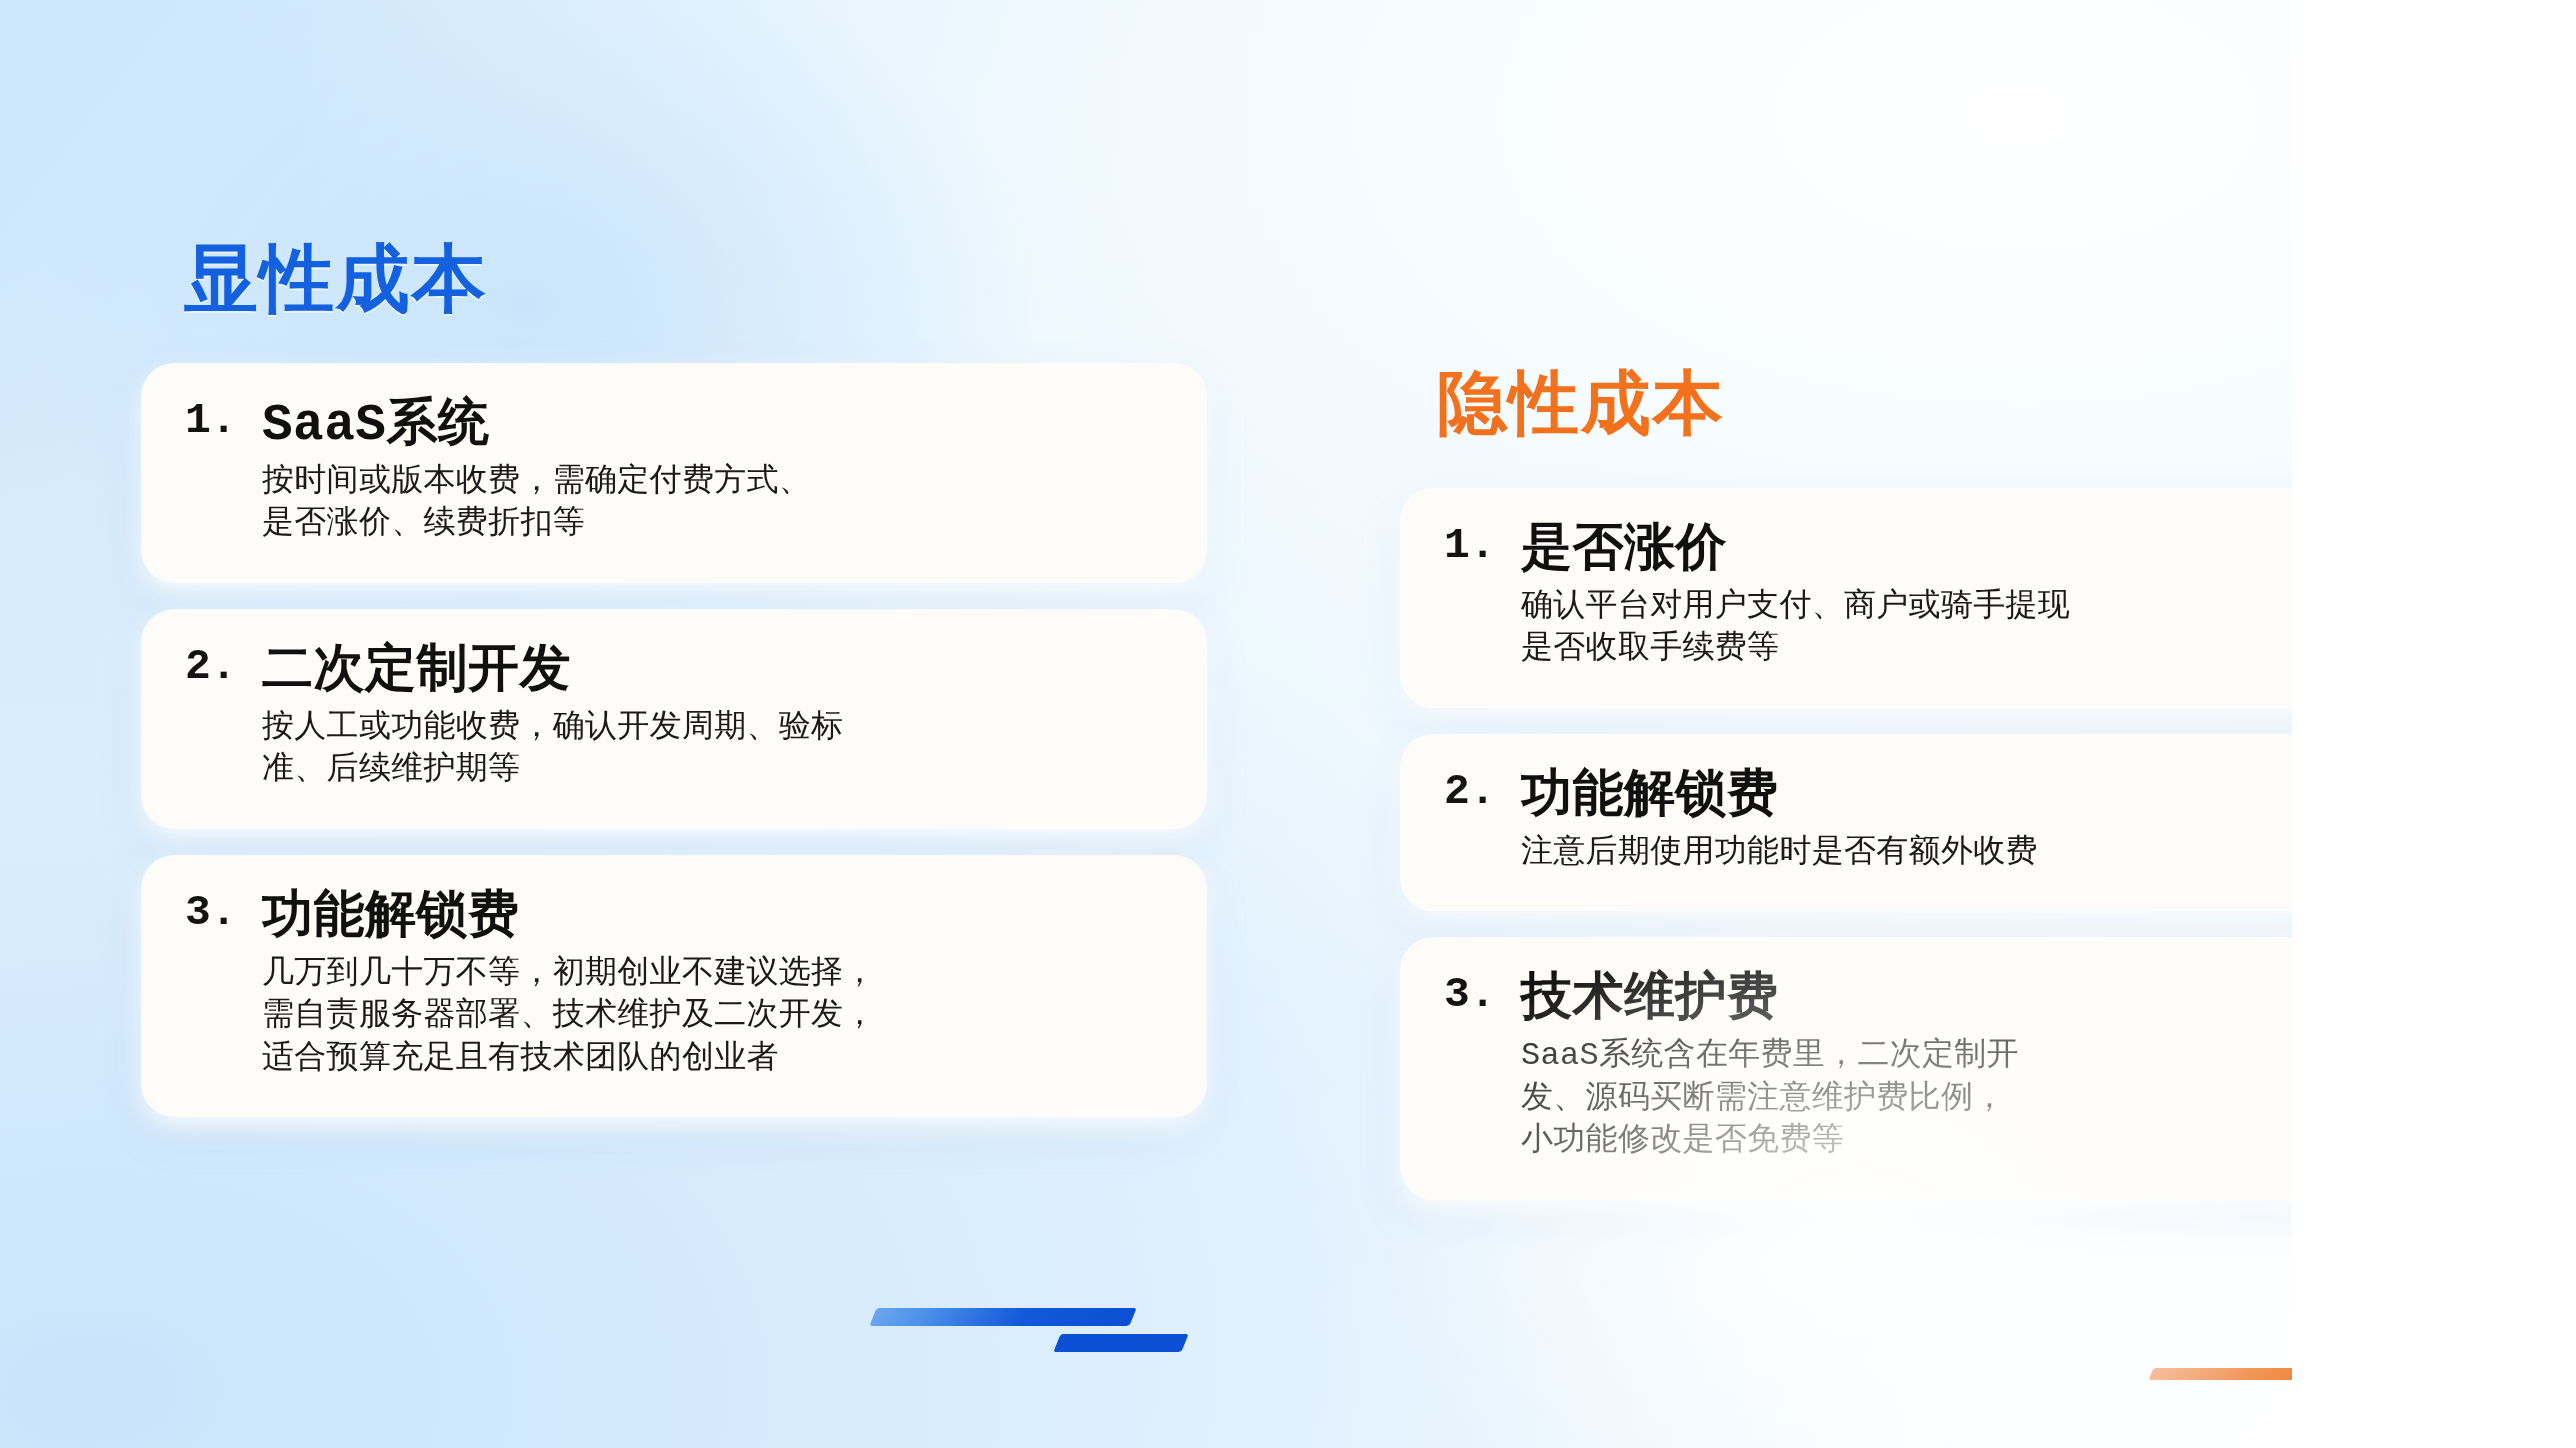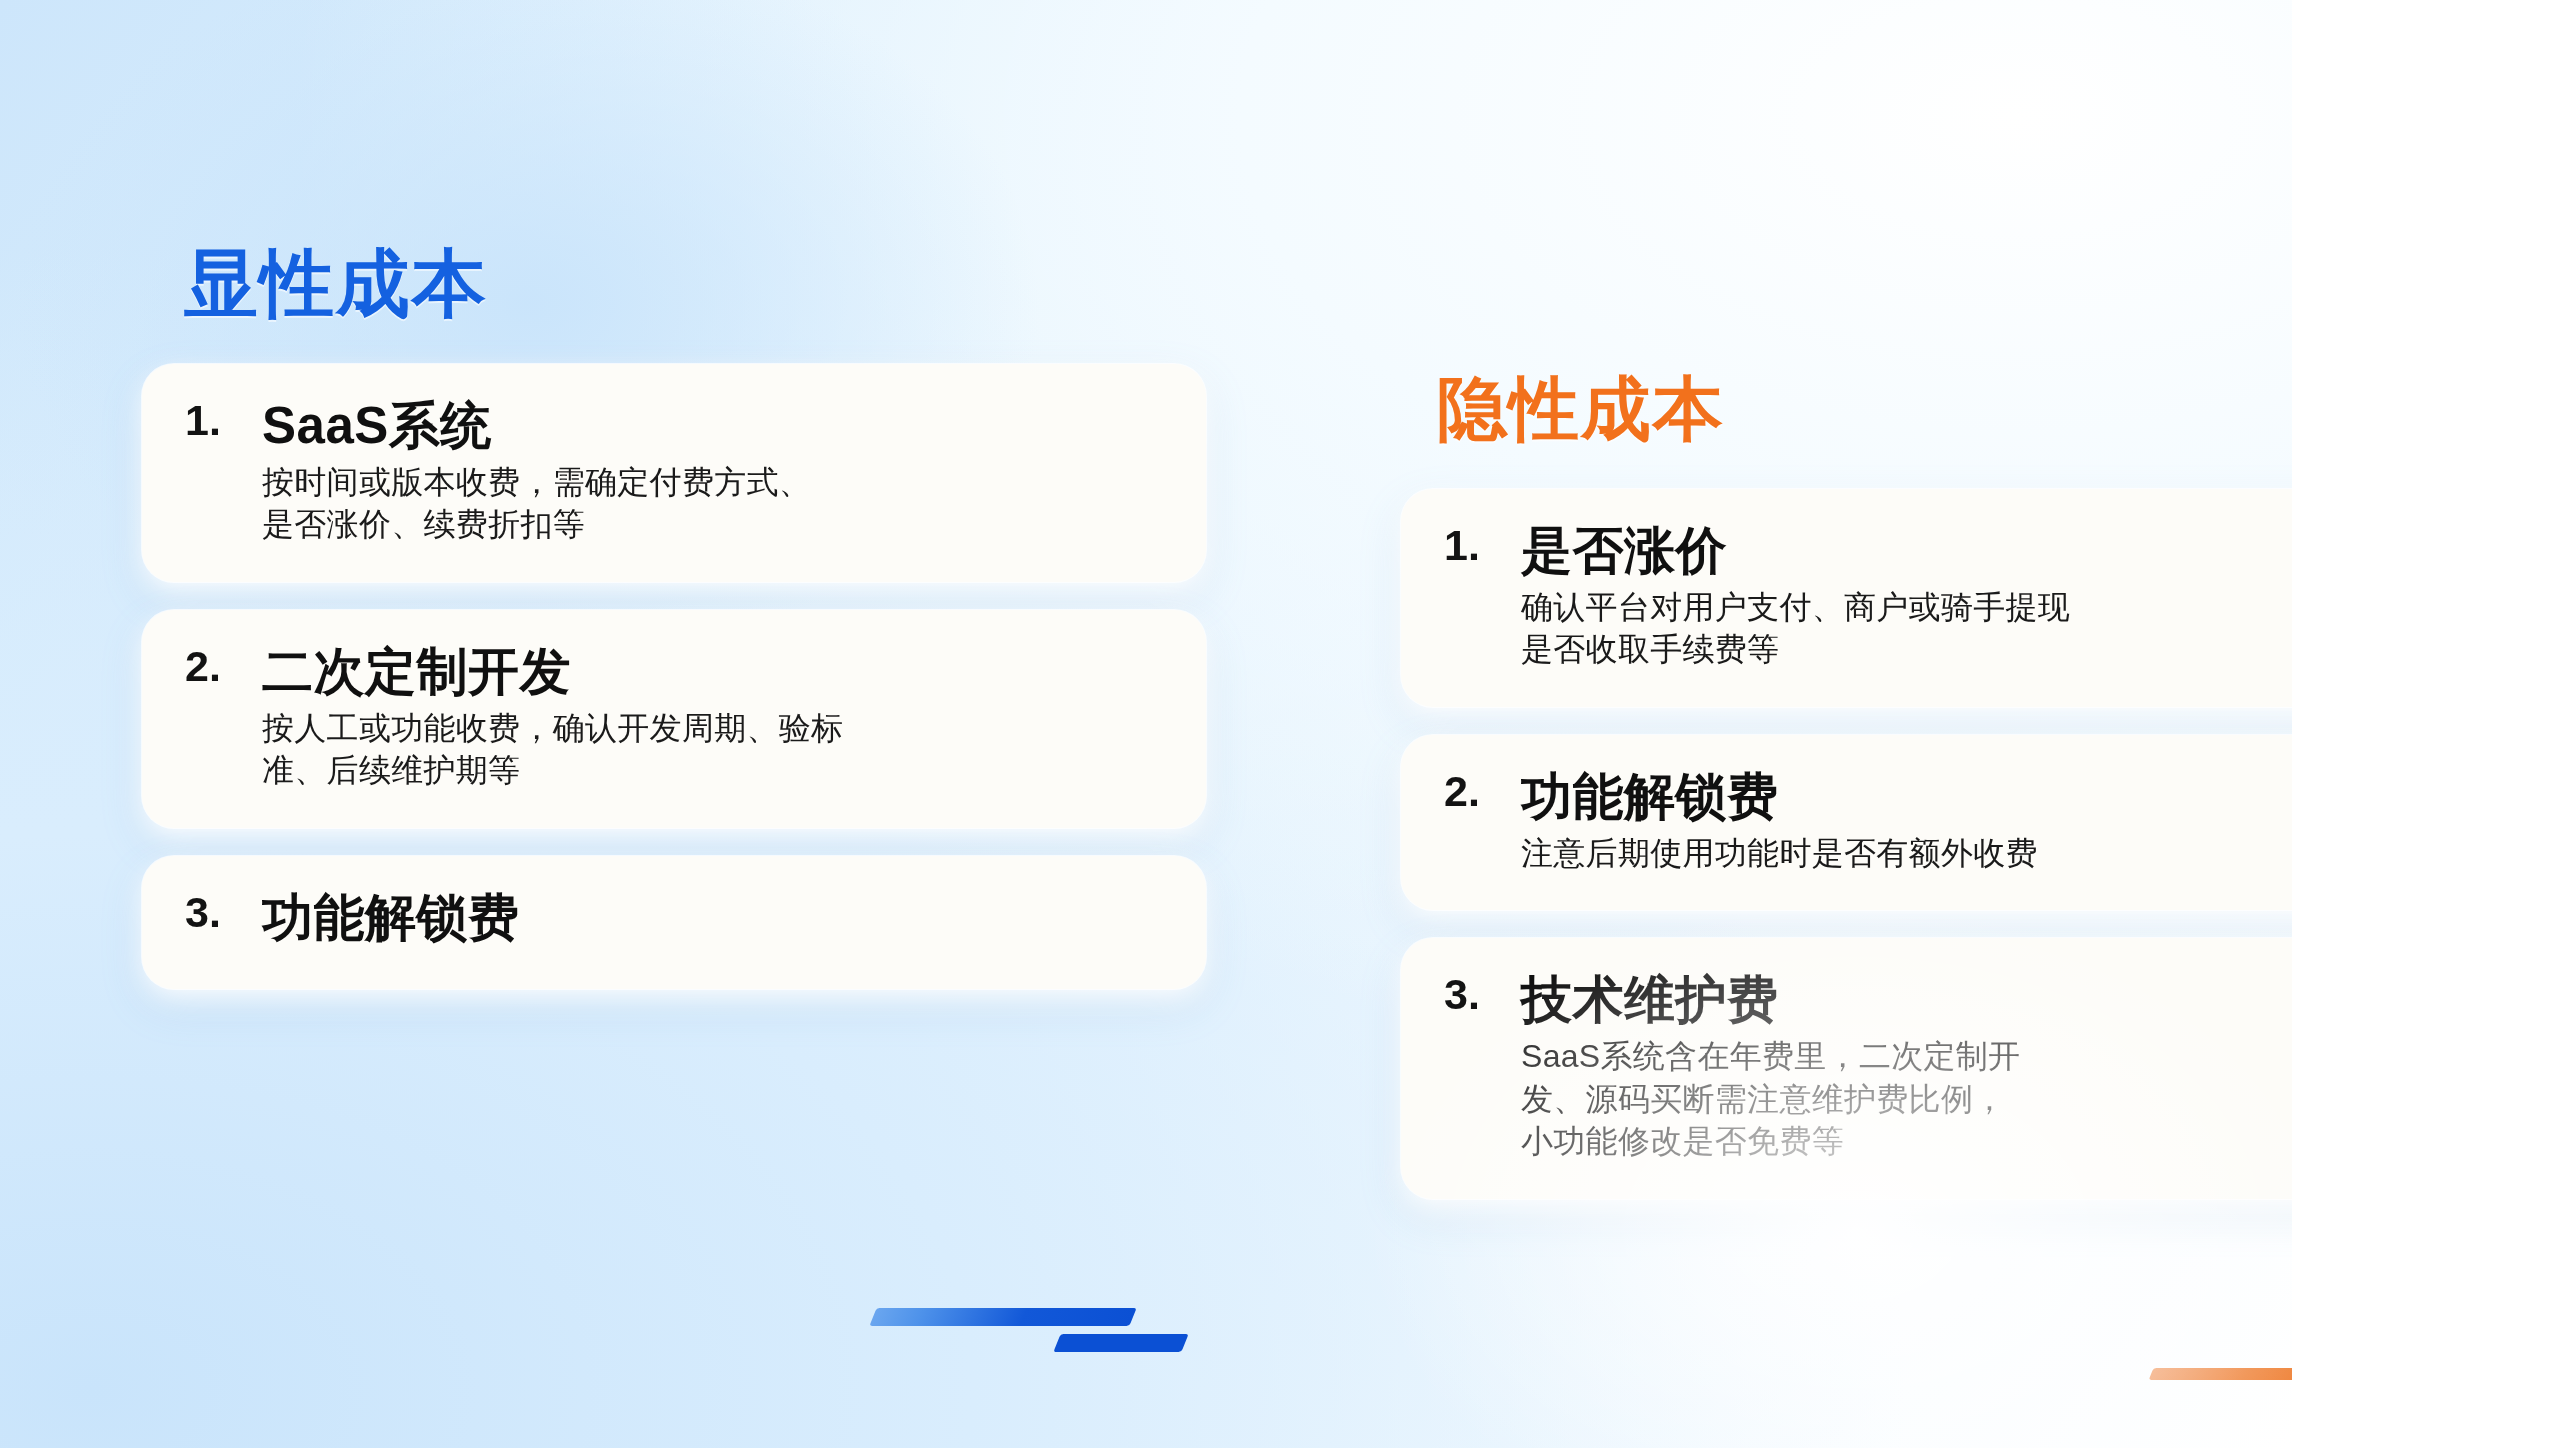--- a/index.html
+++ b/index.html
@@ -5,21 +5,21 @@
   html, body {
     margin: 0;
     padding: 0;
     background: #ffffff;
   }
   #slide {
     position: relative;
     width: 2292px;
     height: 1448px;
     overflow: hidden;
-    font-family: Liberation Sans, sans-serif;
+    font-family: Liberation Mono, monospace;
     background:
       radial-gradient(130% 115% at 88% 8%, #ffffff 0%, #f4fbff 26%, rgba(244,251,255,0) 58%),
       radial-gradient(120% 120% at 4% 96%, #c9e4fb 0%, #d9edfd 32%, rgba(217,237,253,0) 66%),
       linear-gradient(128deg, #cde6fb 0%, #ddf0fd 34%, #eff8fe 62%, #f7fcff 82%, #ffffff 100%);
   }
   
   #slide::before {
     content: "";
     position: absolute;
     left: -8%;
@@ -180,20 +180,23 @@
 准、后续维护期等</p>
           </div>
         </div>
       </div>
 
       <div class="card">
         <div class="item-row">
           <span class="item-num">3.</span>
           <div class="item-body">
             <p class="item-title">功能解锁费</p>
+            <p class="item-desc">几万到几十万不等，初期创业不建议选择，
+需自责服务器部署、技术维护及二次开发，
+适合预算充足且有技术团队的创业者</p>
           </div>
         </div>
       </div>
 
     </div>
   </div>
 
   <div class="col col-right">
     <h2 class="section-title title-implicit">隐性成本</h2>
 

